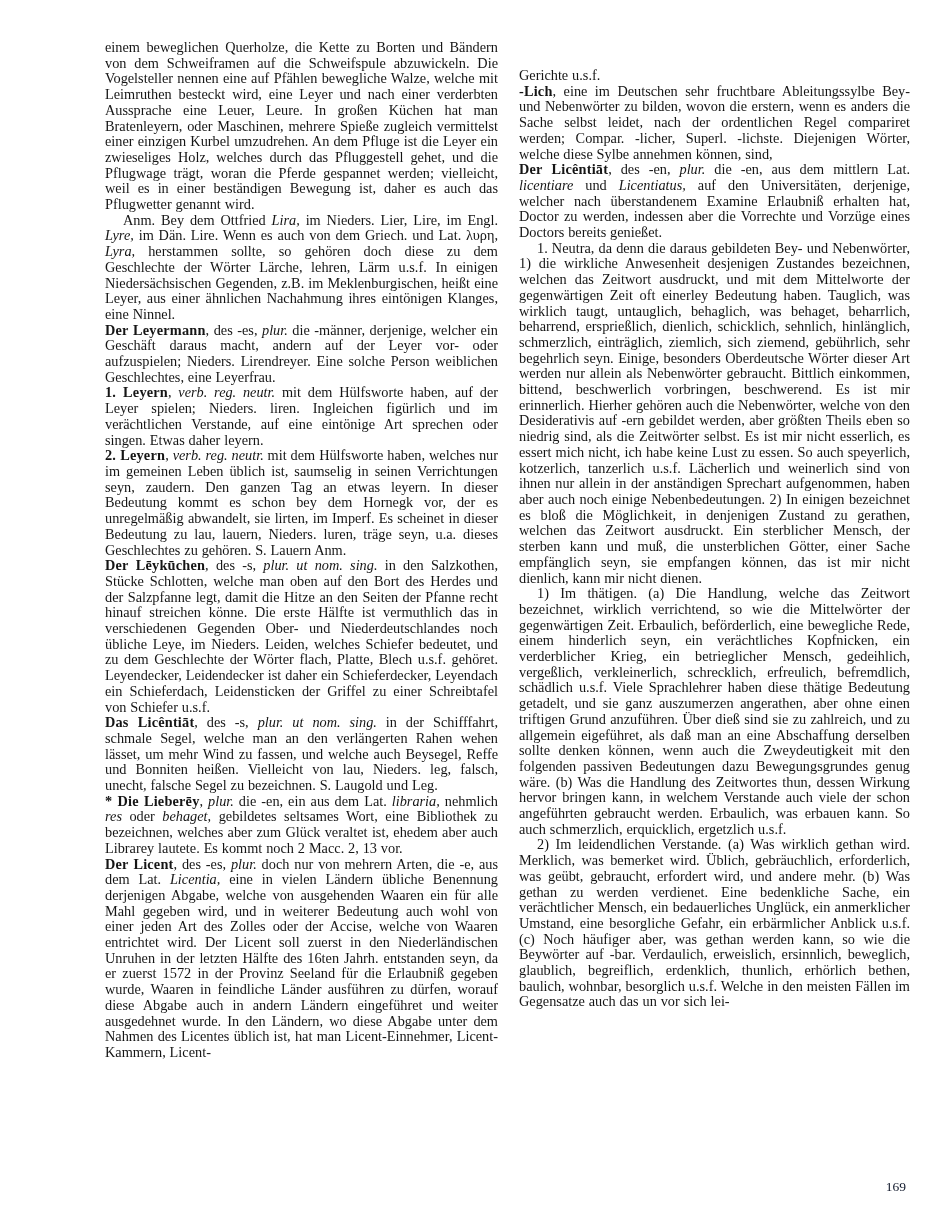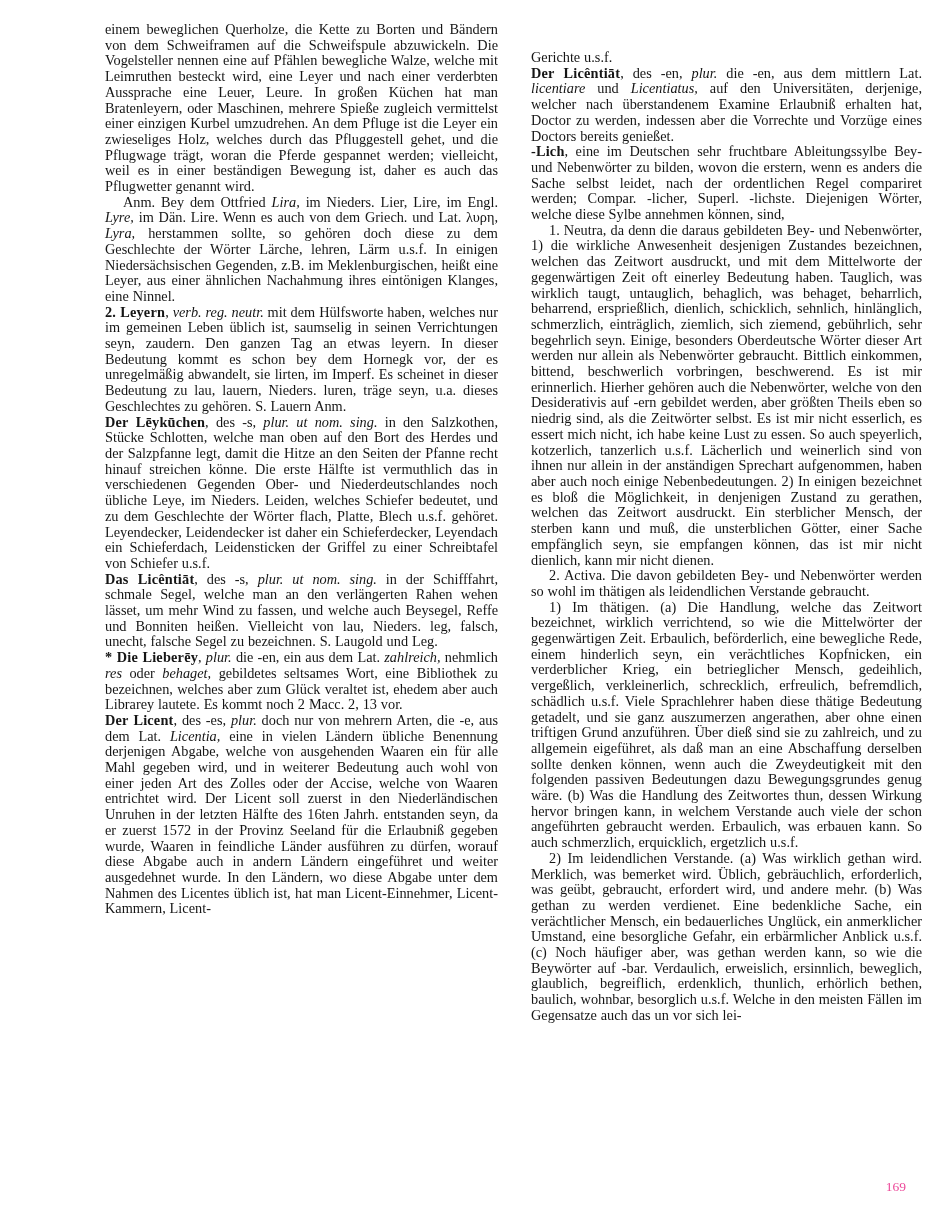--- a/index.html
+++ b/index.html
@@ -7,23 +7,23 @@
     position:relative;
     width:935px; height:1210px;
     margin:0 auto;
     background:#ffffff;
     overflow:hidden;
     font-family:"Liberation Serif","DejaVu Serif",serif;
     color:#151515;
   }
   .cols {
     position:absolute;
-    top:22px; left:105px;
+    top:40px; left:105px;
     display:flex;
-    gap:33px;
+    gap:21px;
   }
   .col { width:393px; }
   .col-right { width:391px;margin-top:28px; }
   .col p {
     margin:0;
     font-size:14.3px;
     line-height:15.7px;
     text-align:justify;
     hyphens:auto;
     -webkit-hyphens:auto;
@@ -31,41 +31,42 @@
   }
   .col p.indent { text-indent:18px;font-family:Liberation Serif, serif; }
   .col p b { font-weight:bold; letter-spacing:0.2px; }
   .col p i { font-style:italic; }
   .pagenum {
     position:absolute;
     top:1179px; right:29px;
     font-size:13.5px;
     line-height:15px;
     font-family:"Liberation Serif","DejaVu Serif",serif;
-    color:#ec4899;
+    color:#0f172a;
   }
 </style>
 </head>
 <body>
 
 <div class="page">
   <div class="cols">
     <div class="col">
         <p>einem beweglichen Querholze, die Kette zu Borten und Bändern von dem Schweiframen auf die Schweifspule abzuwickeln. Die Vogelsteller nennen eine auf Pfählen bewegliche Walze, welche mit Leimruthen besteckt wird, eine Leyer und nach einer verderbten Aussprache eine Leuer, Leure. In großen Küchen hat man Bratenleyern, oder Maschinen, mehrere Spieße zugleich vermittelst einer einzigen Kurbel umzudrehen. An dem Pfluge ist die Leyer ein zwieseliges Holz, welches durch das Pfluggestell gehet, und die Pflugwage trägt, woran die Pferde gespannet werden; vielleicht, weil es in einer beständigen Bewegung ist, daher es auch das Pflugwetter genannt wird.</p>
         <p class="indent">Anm. Bey dem Ottfried <i>Lira,</i> im Nieders. Lier, Lire, im Engl. <i>Lyre,</i> im Dän. Lire. Wenn es auch von dem Griech. und Lat. λυρη, <i>Lyra,</i> herstammen sollte, so gehören doch diese zu dem Geschlechte der Wörter Lärche, lehren, Lärm u.s.f. In einigen Niedersächsischen Gegenden, z.B. im Meklenburgischen, heißt eine Leyer, aus einer ähnlichen Nachahmung ihres eintönigen Klanges, eine Ninnel.</p>
+        <p><b>Der Leyermann</b>, des -es, <i>plur.</i> die -männer, derjenige, welcher ein Geschäft daraus macht, andern auf der Leyer vor- oder aufzuspielen; Nieders. Lirendreyer. Eine solche Person weiblichen Geschlechtes, eine Leyerfrau.</p>
+        <p><b>1. Leyern</b>, <i>verb. reg. neutr.</i> mit dem Hülfsworte haben, auf der Leyer spielen; Nieders. liren. Ingleichen figürlich und im verächtlichen Verstande, auf eine eintönige Art sprechen oder singen. Etwas daher leyern.</p>
         <p><b>2. Leyern</b>, <i>verb. reg. neutr.</i> mit dem Hülfsworte haben, welches nur im gemeinen Leben üblich ist, saumselig in seinen Verrichtungen seyn, zaudern. Den ganzen Tag an etwas leyern. In dieser Bedeutung kommt es schon bey dem Hornegk vor, der es unregelmäßig abwandelt, sie lirten, im Imperf. Es scheinet in dieser Bedeutung zu lau, lauern, Nieders. luren, träge seyn, u.a. dieses Geschlechtes zu gehören. S. Lauern Anm.</p>
         <p><b>Der Lēykūchen</b>, des -s, <i>plur. ut nom. sing.</i> in den Salzkothen, Stücke Schlotten, welche man oben auf den Bort des Herdes und der Salzpfanne legt, damit die Hitze an den Seiten der Pfanne recht hinauf streichen könne. Die erste Hälfte ist vermuthlich das in verschiedenen Gegenden Ober- und Niederdeutschlandes noch übliche Leye, im Nieders. Leiden, welches Schiefer bedeutet, und zu dem Geschlechte der Wörter flach, Platte, Blech u.s.f. gehöret. Leyendecker, Leidendecker ist daher ein Schieferdecker, Leyendach ein Schieferdach, Leidensticken der Griffel zu einer Schreibtafel von Schiefer u.s.f.</p>
         <p><b>Das Licêntiāt</b>, des -s, <i>plur. ut nom. sing.</i> in der Schifffahrt, schmale Segel, welche man an den verlängerten Rahen wehen lässet, um mehr Wind zu fassen, und welche auch Beysegel, Reffe und Bonniten heißen. Vielleicht von lau, Nieders. leg, falsch, unecht, falsche Segel zu bezeichnen. S. Laugold und Leg.</p>
-        <p><b>* Die Lieberēy</b>, <i>plur.</i> die -en, ein aus dem Lat. <i>zahlreich,</i> nehmlich <i>res</i> oder <i>behaget,</i> gebildetes seltsames Wort, eine Bibliothek zu bezeichnen, welches aber zum Glück veraltet ist, ehedem aber auch Librarey lautete. Es kommt noch 2 Macc. 2, 13 vor.</p>
+        <p><b>* Die Lieberēy</b>, <i>plur.</i> die -en, ein aus dem Lat. <i>libraria,</i> nehmlich <i>res</i> oder <i>behaget,</i> gebildetes seltsames Wort, eine Bibliothek zu bezeichnen, welches aber zum Glück veraltet ist, ehedem aber auch Librarey lautete. Es kommt noch 2 Macc. 2, 13 vor.</p>
         <p><b>Der Licent</b>, des -es, <i>plur.</i> doch nur von mehrern Arten, die -e, aus dem Lat. <i>Licentia,</i> eine in vielen Ländern übliche Benennung derjenigen Abgabe, welche von ausgehenden Waaren ein für alle Mahl gegeben wird, und in weiterer Bedeutung auch wohl von einer jeden Art des Zolles oder der Accise, welche von Waaren entrichtet wird. Der Licent soll zuerst in den Niederländischen Unruhen in der letzten Hälfte des 16ten Jahrh. entstanden seyn, da er zuerst 1572 in der Provinz Seeland für die Erlaubniß gegeben wurde, Waaren in feindliche Länder ausführen zu dürfen, worauf diese Abgabe auch in andern Ländern eingeführet und weiter ausgedehnet wurde. In den Ländern, wo diese Abgabe unter dem Nahmen des Licentes üblich ist, hat man Licent-Einnehmer, Licent-Kammern, Licent-</p>
       </div>
     <div class="col col-right">
         <p>Gerichte u.s.f.</p>
+        <p><b>-Lich</b>, eine im Deutschen sehr fruchtbare Ableitungssylbe Bey- und Nebenwörter zu bilden, wovon die erstern, wenn es anders die Sache selbst leidet, nach der ordentlichen Regel compariret werden; Compar. -licher, Superl. -lichste. Diejenigen Wörter, welche diese Sylbe annehmen können, sind,</p>
         <p><b>Der Licêntiāt</b>, des -en, <i>plur.</i> die -en, aus dem mittlern Lat. <i>licentiare</i> und <i>Licentiatus,</i> auf den Universitäten, derjenige, welcher nach überstandenem Examine Erlaubniß erhalten hat, Doctor zu werden, indessen aber die Vorrechte und Vorzüge eines Doctors bereits genießet.</p>
-        <p><b>-Lich</b>, eine im Deutschen sehr fruchtbare Ableitungssylbe Bey- und Nebenwörter zu bilden, wovon die erstern, wenn es anders die Sache selbst leidet, nach der ordentlichen Regel compariret werden; Compar. -licher, Superl. -lichste. Diejenigen Wörter, welche diese Sylbe annehmen können, sind,</p>
         <p class="indent">1. Neutra, da denn die daraus gebildeten Bey- und Nebenwörter, 1) die wirkliche Anwesenheit desjenigen Zustandes bezeichnen, welchen das Zeitwort ausdruckt, und mit dem Mittelworte der gegenwärtigen Zeit oft einerley Bedeutung haben. Tauglich, was wirklich taugt, untauglich, behaglich, was behaget, beharrlich, beharrend, ersprießlich, dienlich, schicklich, sehnlich, hinlänglich, schmerzlich, einträglich, ziemlich, sich ziemend, gebührlich, sehr begehrlich seyn. Einige, besonders Oberdeutsche Wörter dieser Art werden nur allein als Nebenwörter gebraucht. Bittlich einkommen, bittend, beschwerlich vorbringen, beschwerend. Es ist mir erinnerlich. Hierher gehören auch die Nebenwörter, welche von den Desiderativis auf -ern gebildet werden, aber größten Theils eben so niedrig sind, als die Zeitwörter selbst. Es ist mir nicht esserlich, es essert mich nicht, ich habe keine Lust zu essen. So auch speyerlich, kotzerlich, tanzerlich u.s.f. Lächerlich und weinerlich sind von ihnen nur allein in der anständigen Sprechart aufgenommen, haben aber auch noch einige Nebenbedeutungen. 2) In einigen bezeichnet es bloß die Möglichkeit, in denjenigen Zustand zu gerathen, welchen das Zeitwort ausdruckt. Ein sterblicher Mensch, der sterben kann und muß, die unsterblichen Götter, einer Sache empfänglich seyn, sie empfangen können, das ist mir nicht dienlich, kann mir nicht dienen.</p>
-        <p class="indent">2. Activa. Die davon gebildeten Bey- und Nebenwörter werden so wohl im thätigen als leidendlichen Verstande gebraucht.</p>
         <p class="indent">1) Im thätigen. (a) Die Handlung, welche das Zeitwort bezeichnet, wirklich verrichtend, so wie die Mittelwörter der gegenwärtigen Zeit. Erbaulich, beförderlich, eine bewegliche Rede, einem hinderlich seyn, ein verächtliches Kopfnicken, ein verderblicher Krieg, ein betrieglicher Mensch, gedeihlich, vergeßlich, verkleinerlich, schrecklich, erfreulich, befremdlich, schädlich u.s.f. Viele Sprachlehrer haben diese thätige Bedeutung getadelt, und sie ganz auszumerzen angerathen, aber ohne einen triftigen Grund anzuführen. Über dieß sind sie zu zahlreich, und zu allgemein eigeführet, als daß man an eine Abschaffung derselben sollte denken können, wenn auch die Zweydeutigkeit mit den folgenden passiven Bedeutungen dazu Bewegungsgrundes genug wäre. (b) Was die Handlung des Zeitwortes thun, dessen Wirkung hervor bringen kann, in welchem Verstande auch viele der schon angeführten gebraucht werden. Erbaulich, was erbauen kann. So auch schmerzlich, erquicklich, ergetzlich u.s.f.</p>
         <p class="indent">2) Im leidendlichen Verstande. (a) Was wirklich gethan wird. Merklich, was bemerket wird. Üblich, gebräuchlich, erforderlich, was geübt, gebraucht, erfordert wird, und andere mehr. (b) Was gethan zu werden verdienet. Eine bedenkliche Sache, ein verächtlicher Mensch, ein bedauerliches Unglück, ein anmerklicher Umstand, eine besorgliche Gefahr, ein erbärmlicher Anblick u.s.f. (c) Noch häufiger aber, was gethan werden kann, so wie die Beywörter auf -bar. Verdaulich, erweislich, ersinnlich, beweglich, glaublich, begreiflich, erdenklich, thunlich, erhörlich bethen, baulich, wohnbar, besorglich u.s.f. Welche in den meisten Fällen im Gegensatze auch das un vor sich lei-</p>
       </div>
   </div>
   <div class="pagenum">169</div>
 </div>
 
 </body></html>

